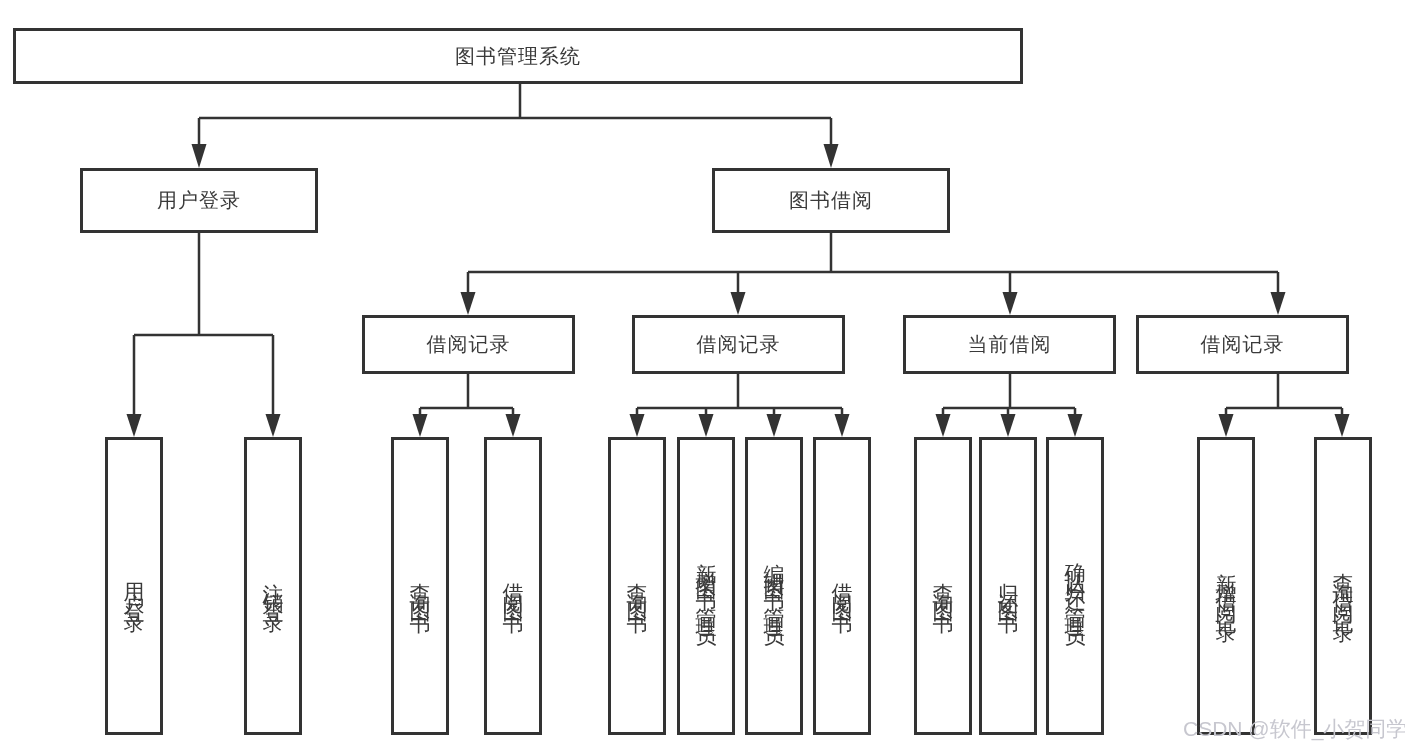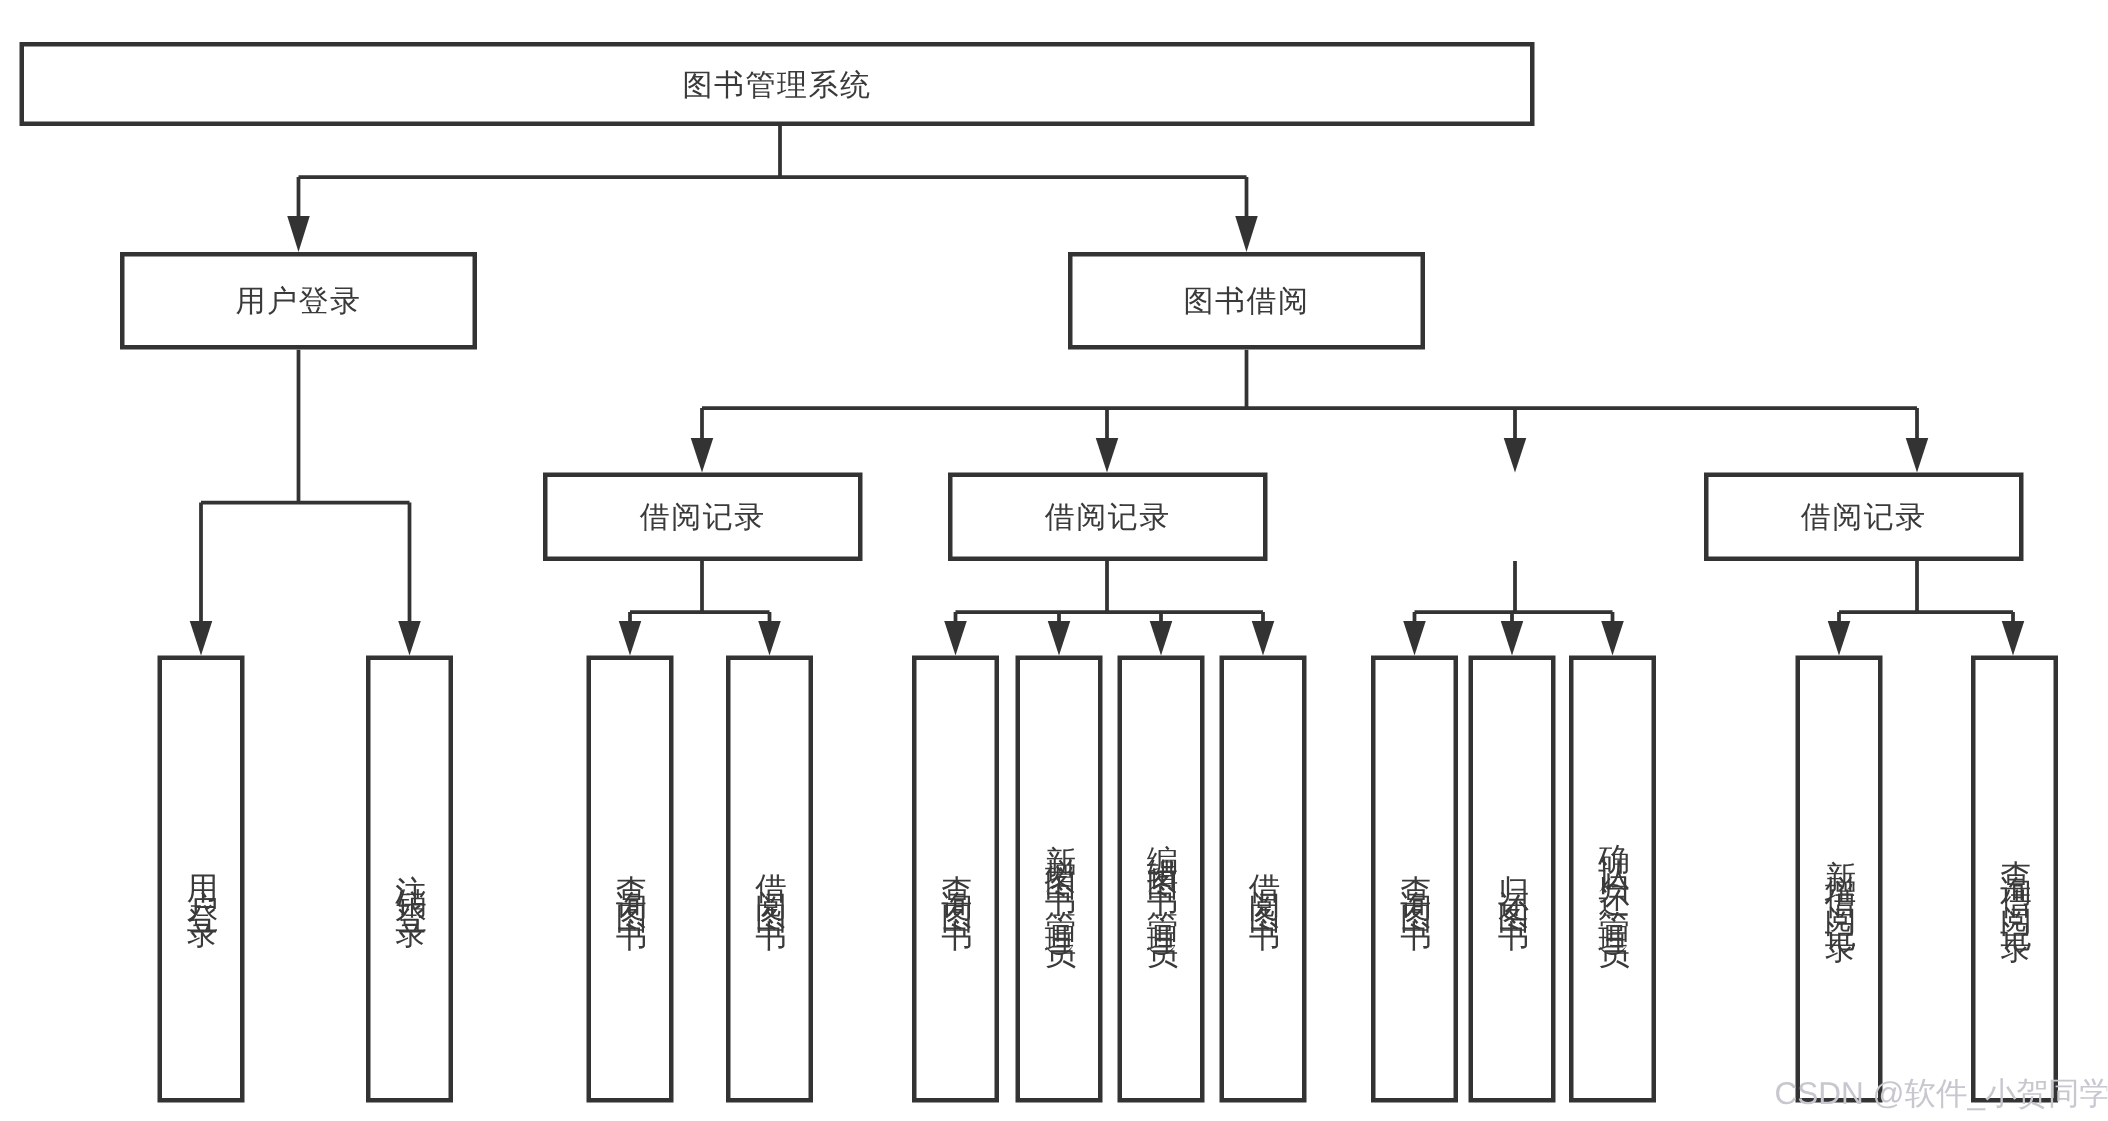--- a/index.html
+++ b/index.html
@@ -112,20 +112,23 @@
   <div class="node hnode lvl2" style="left:712px;">
     <span>图书借阅</span>
   </div>
 
   <div class="node hnode lvl3" style="left:362px;">
     <span>借阅记录</span>
   </div>
   <div class="node hnode lvl3" style="left:632px;">
     <span>借阅记录</span>
   </div>
+  <div class="node hnode lvl3" style="left:903px;">
+    <span>当前借阅</span>
+  </div>
   <div class="node hnode lvl3" style="left:1136px;">
     <span>借阅记录</span>
   </div>
 
   <div class="node vnode" style="left:105px;">
     <span class="vlabel">用户登录</span>
   </div>
   <div class="node vnode" style="left:244px;">
     <span class="vlabel">注销登录</span>
   </div>

